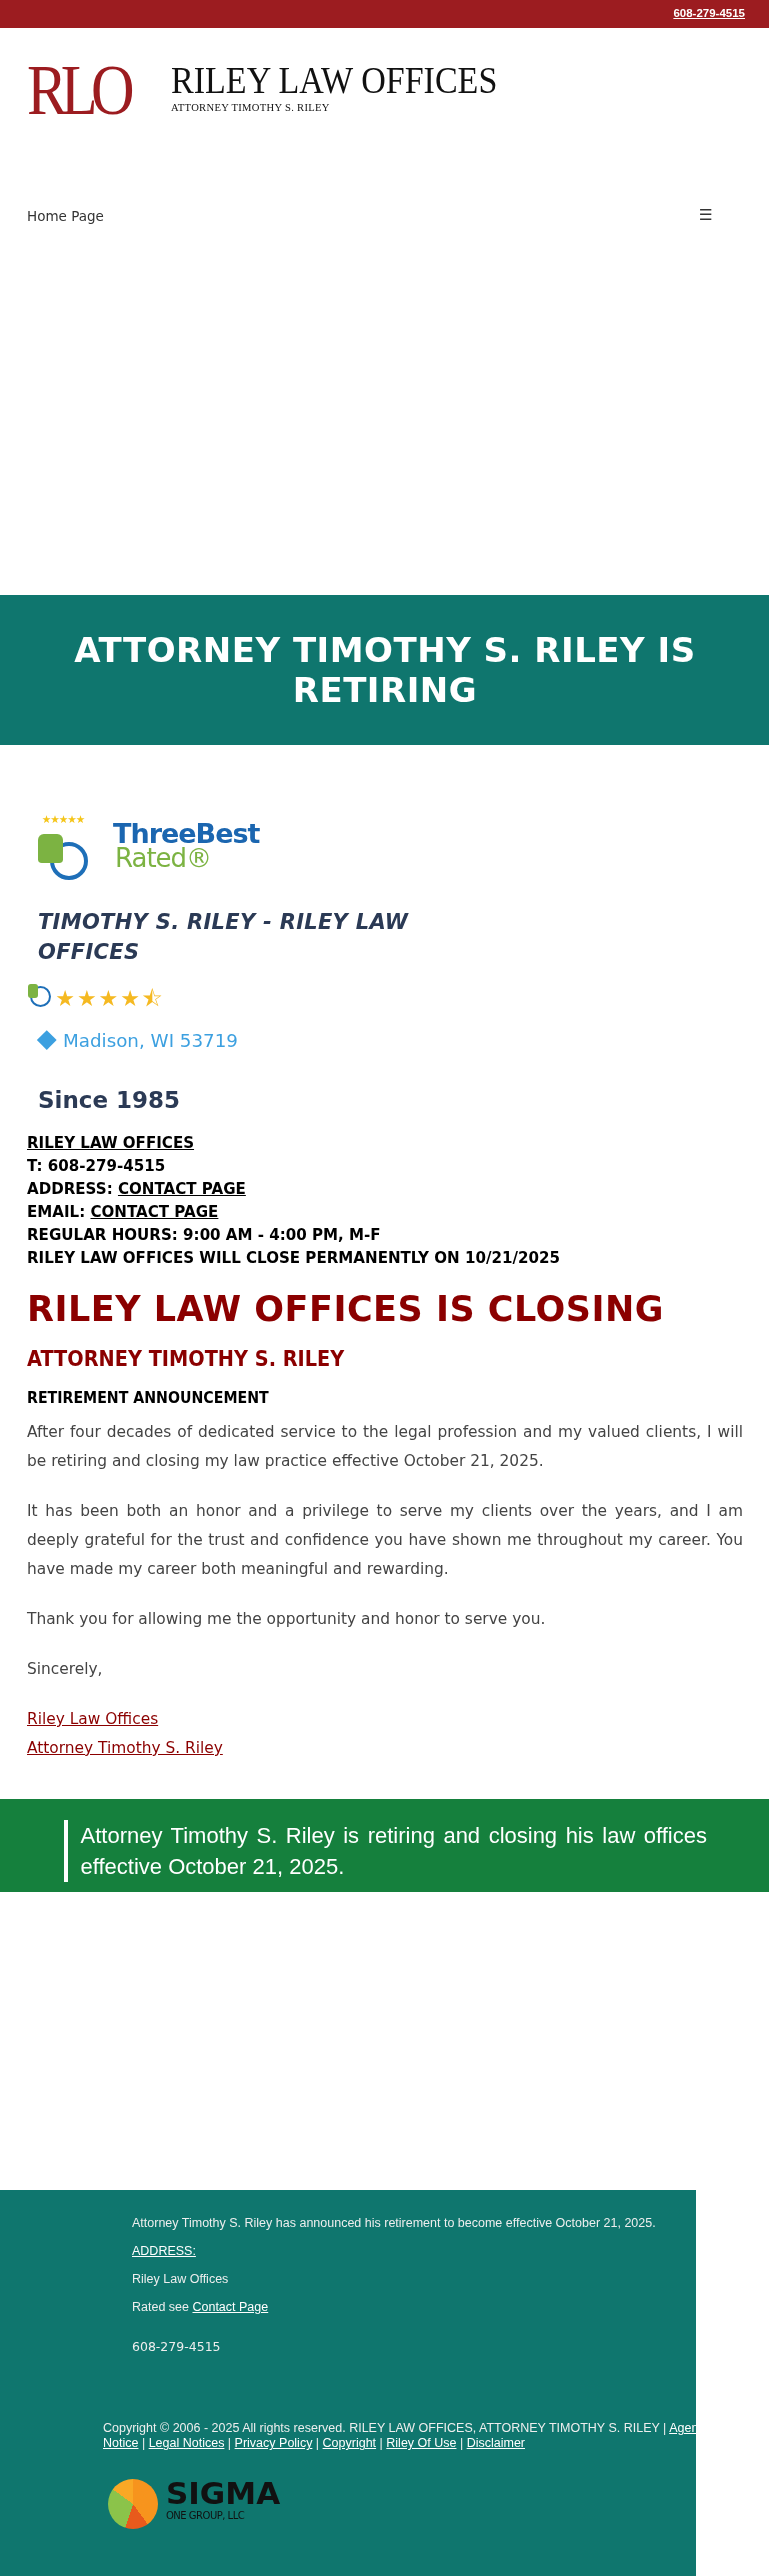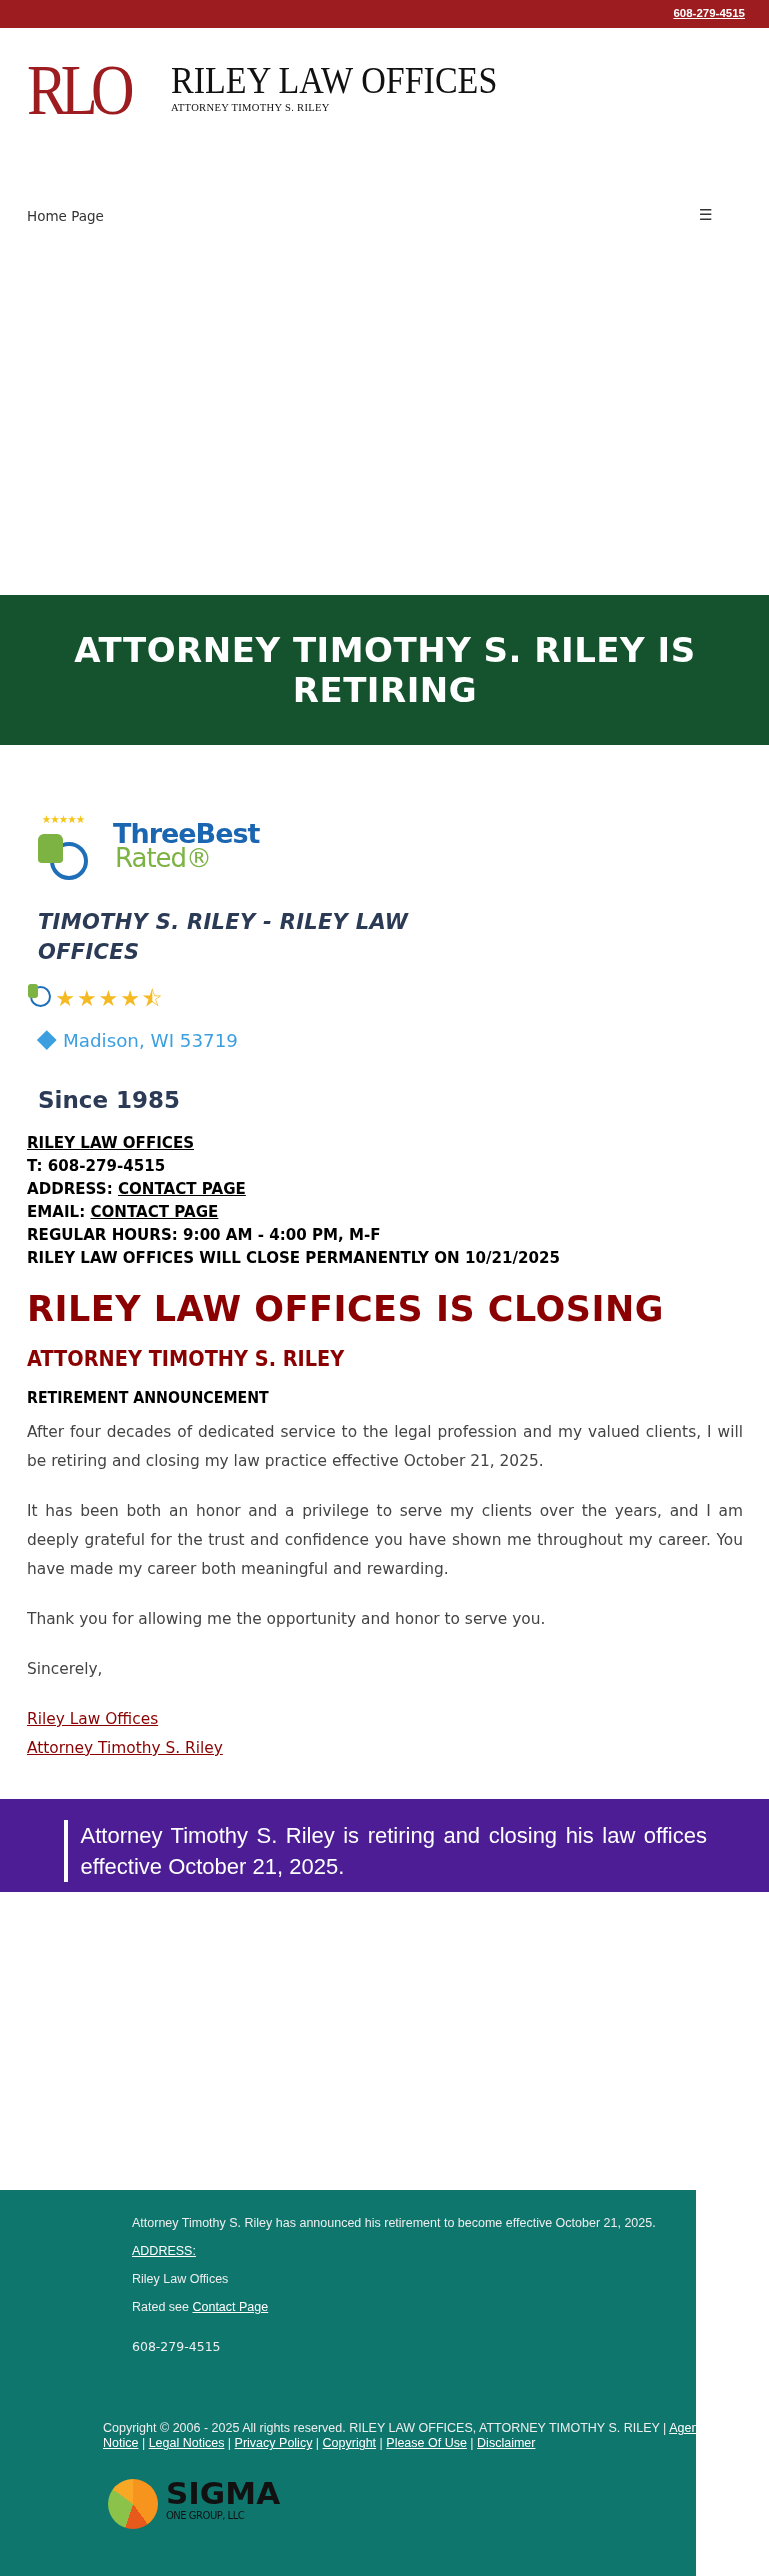--- a/index.html
+++ b/index.html
@@ -11,21 +11,21 @@
 
   .logo { position: absolute; left: 27px; top: 60px; height: 60px; width: 520px; }
   .logo-mark { position: absolute; left: 0; top: 0; font-family: "Liberation Serif", serif; color: #9c1c20; font-size: 71px; line-height: 60px; letter-spacing: -7.7px; transform: scaleX(0.85); transform-origin: left top; }
   .logo-title { position: absolute; left: 144px; top: 1.9px; font-family: "Liberation Serif", serif; font-size: 37px; line-height: 38px; color: #111; transform: scaleX(0.92); transform-origin: left top; white-space: nowrap; }
   .logo-sub { position: absolute; left: 144px; top: 42px; font-family: "Liberation Serif", serif; font-size: 10.6px; color: #111; letter-spacing: 0.3px; white-space: nowrap; }
 
   .nav { position: absolute; left: 0; top: 202px; width: 770px; height: 29px; }
   .nav-home { position: absolute; left: 27px; top: 5.8px; font-size: 13.5px; color: #333; text-decoration: none; }
   .nav-menu { position: absolute; left: 699px; top: 3.8px; font-size: 15.4px; color: #333; }
 
-  .hero { position: absolute; left: 0; top: 595px; width: 770px; height: 150px; background: #14532d; }
+  .hero { position: absolute; left: 0; top: 595px; width: 770px; height: 150px; background: #0f766e; }
   .hero h1 { position: absolute; left: 38px; right: 38px; top: 35px; text-align: center; color: #fff; font-size: 34px; line-height: 40px; font-weight: bold; letter-spacing: 0.5px; }
 
   .badge { position: absolute; left: 38px; top: 813px; width: 289px; height: 289px; font-family: "DejaVu Sans", sans-serif; }
   .tb-logo { position: absolute; left: 0; top: 0; width: 231px; height: 72px; }
   .tb-stars { position: absolute; left: 3.8px; top: 0; color: #f5c518; font-size: 10.6px; letter-spacing: -1px; }
   .tb-circle { position: absolute; left: 11.5px; top: 29px; width: 38px; height: 38px; border-radius: 50%; border: 4.8px solid #1e6fb8; }
   .tb-thumb { position: absolute; left: 0px; top: 21px; width: 25px; height: 29px; background: #7cb342; border-radius: 5.8px 5.8px 3.8px 3.8px; }
   .tb-three { position: absolute; left: 75px; top: 5.8px; font-size: 27px; font-weight: bold; color: #1b66b0; letter-spacing: -1px; line-height: 29px; }
   .tb-rated { position: absolute; left: 77px; top: 31px; font-size: 26px; color: #7cb342; line-height: 29px; letter-spacing: -1px; }
   .tb-name { position: absolute; left: 0; top: 94px; width: 404px; font-size: 21px; line-height: 30px; color: #2b3a55; font-weight: 600; letter-spacing: 0.3px; font-style: italic; }
@@ -41,21 +41,21 @@
   .info a { color: #000; text-decoration: underline; }
 
   .h-closing { position: absolute; left: 27px; top: 1289px; font-size: 35px; font-weight: bold; color: #8b0000; white-space: nowrap; letter-spacing: 0.5px; }
   .h-atty { position: absolute; left: 27px; top: 1347px; font-size: 21px; font-weight: bold; color: #8b0000; white-space: nowrap; transform: scaleX(0.92); transform-origin: left top; }
   .h-ret { position: absolute; left: 27px; top: 1389px; font-size: 15.4px; font-weight: bold; color: #000; white-space: nowrap; transform: scaleX(0.92); transform-origin: left top; }
 
   .letter { position: absolute; left: 27px; top: 1418px; width: 716px; font-size: 15.4px; line-height: 29px; color: #444; text-align: justify; }
   .letter p { margin-bottom: 21px; }
   .letter a { color: #8b0000; text-decoration: underline; display: block; line-height: 29px; }
 
-  .quote-band { position: absolute; left: 0; top: 1799px; width: 770px; height: 93px; background: #4c1d95; }
+  .quote-band { position: absolute; left: 0; top: 1799px; width: 770px; height: 93px; background: #15803d; }
   .quote { position: absolute; left: 64px; top: 21px; width: 643px; border-left: 4.8px solid #fff; padding-left: 12.5px; color: #fff; font-family: "Liberation Sans", sans-serif; font-size: 22px; line-height: 31px; text-align: justify; }
 
   .footer { position: absolute; left: 0; top: 2190px; width: 696px; height: 386px; background: #0f766e; color: #eee; font-family: "Liberation Sans", sans-serif; }
   .f-block { position: absolute; left: 132px; top: 19px; font-size: 12.5px; line-height: 28px; color: #eee; }
   .f-block a { color: #fff; text-decoration: underline; }
   .f-gap { height: 11.5px; }
   .f-phone { font-family: "DejaVu Sans", sans-serif; font-size: 12.5px; }
   .f-copy { position: absolute; left: 103px; top: 231px; width: 616px; font-size: 12.5px; line-height: 15.4px; color: #eee; }
   .f-copy a { color: #fff; text-decoration: underline; }
   .sigma { position: absolute; left: 106px; top: 285px; width: 192px; height: 58px; text-align: right; }
@@ -134,21 +134,21 @@
 <div class="footer">
   <div class="f-block">
     <div>Attorney Timothy S. Riley has announced his retirement to become effective October 21, 2025.</div>
     <div><a href="#">ADDRESS:</a></div>
     <div>Riley Law Offices</div>
     <div><span>Rated see </span><a href="#">Contact Page</a></div>
     <div class="f-gap"></div>
     <div class="f-phone">608-279-4515</div>
   </div>
   <div class="f-copy">
-    <span>Copyright © 2006 - 2025 All rights reserved. RILEY LAW OFFICES, ATTORNEY TIMOTHY S. RILEY | </span><a href="#">Agent Notice</a><span> | </span><a href="#">Legal Notices</a><span> | </span><a href="#">Privacy Policy</a><span> | </span><a href="#">Copyright</a><span> | </span><a href="#">Please Of Use</a><span> | </span><a href="#">Disclaimer</a>
+    <span>Copyright © 2006 - 2025 All rights reserved. RILEY LAW OFFICES, ATTORNEY TIMOTHY S. RILEY | </span><a href="#">Agent Notice</a><span> | </span><a href="#">Legal Notices</a><span> | </span><a href="#">Privacy Policy</a><span> | </span><a href="#">Copyright</a><span> | </span><a href="#">Riley Of Use</a><span> | </span><a href="#">Disclaimer</a>
   </div>
   <div class="sigma">
     <div class="sigma-globe"></div>
     <div class="sigma-text">SIGMA</div>
     <div class="sigma-sub">ONE GROUP, LLC</div>
   </div>
 </div>
 
 
 </body></html>

